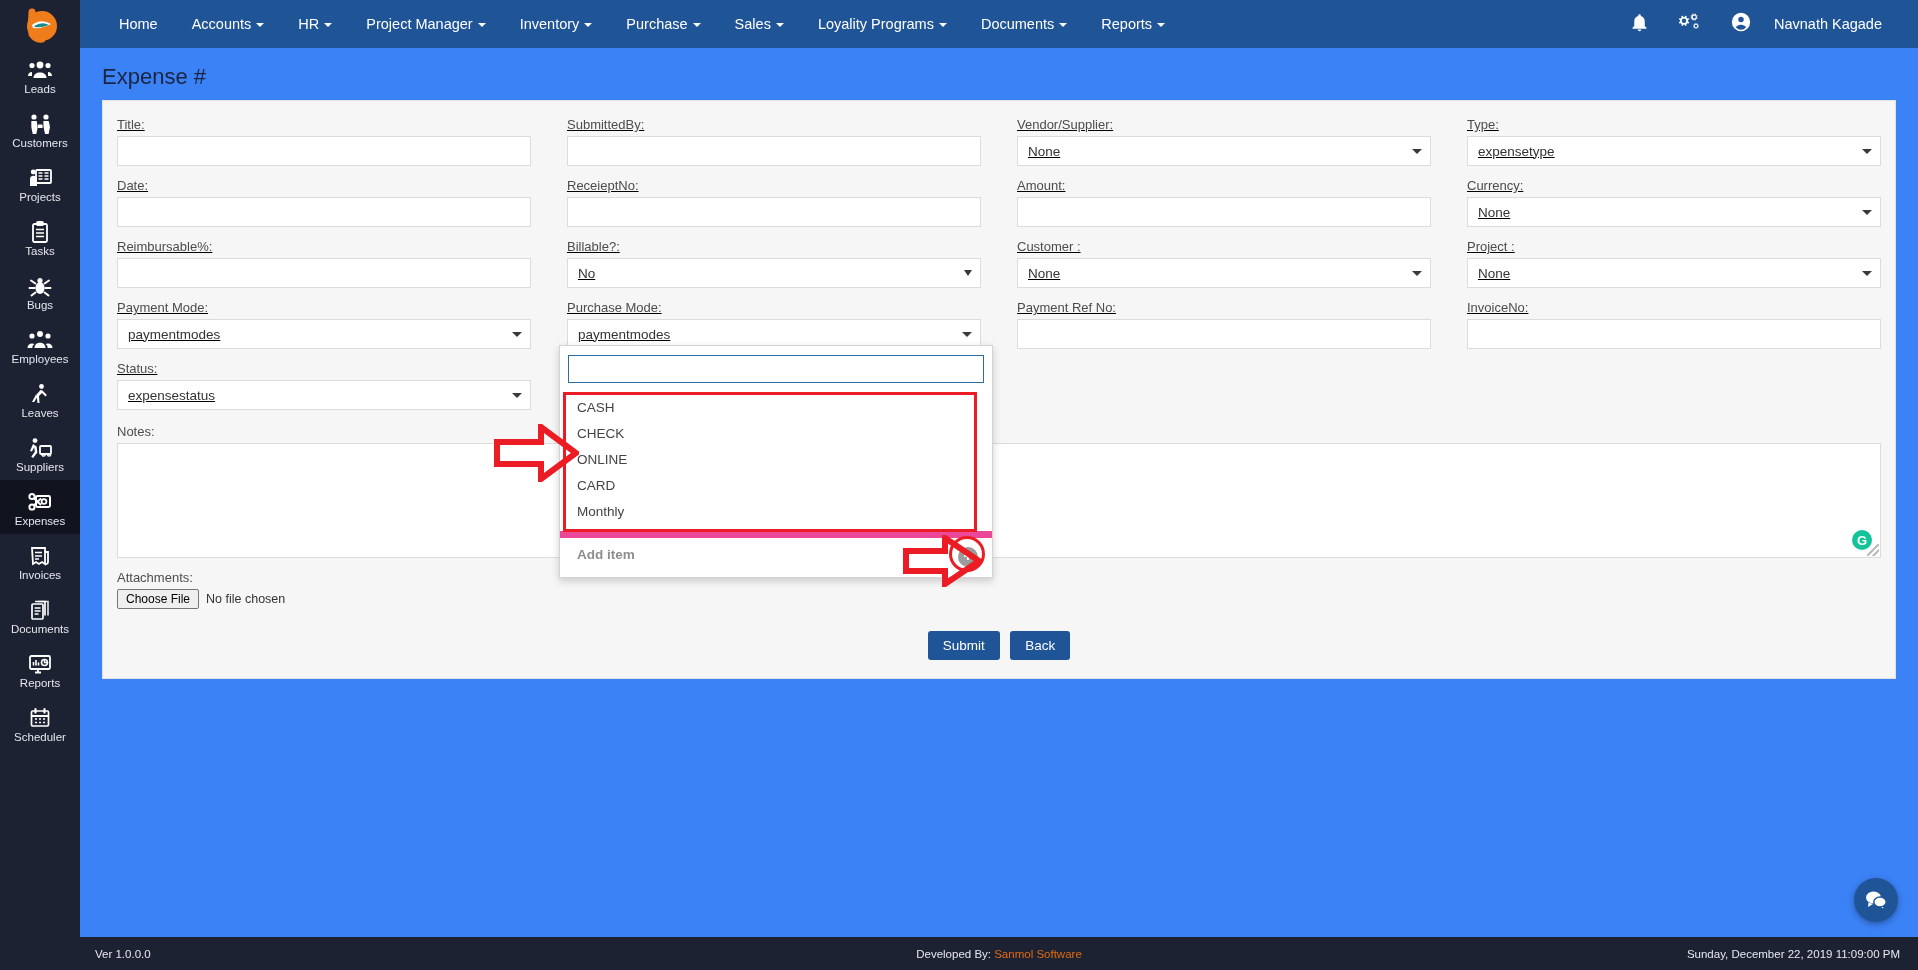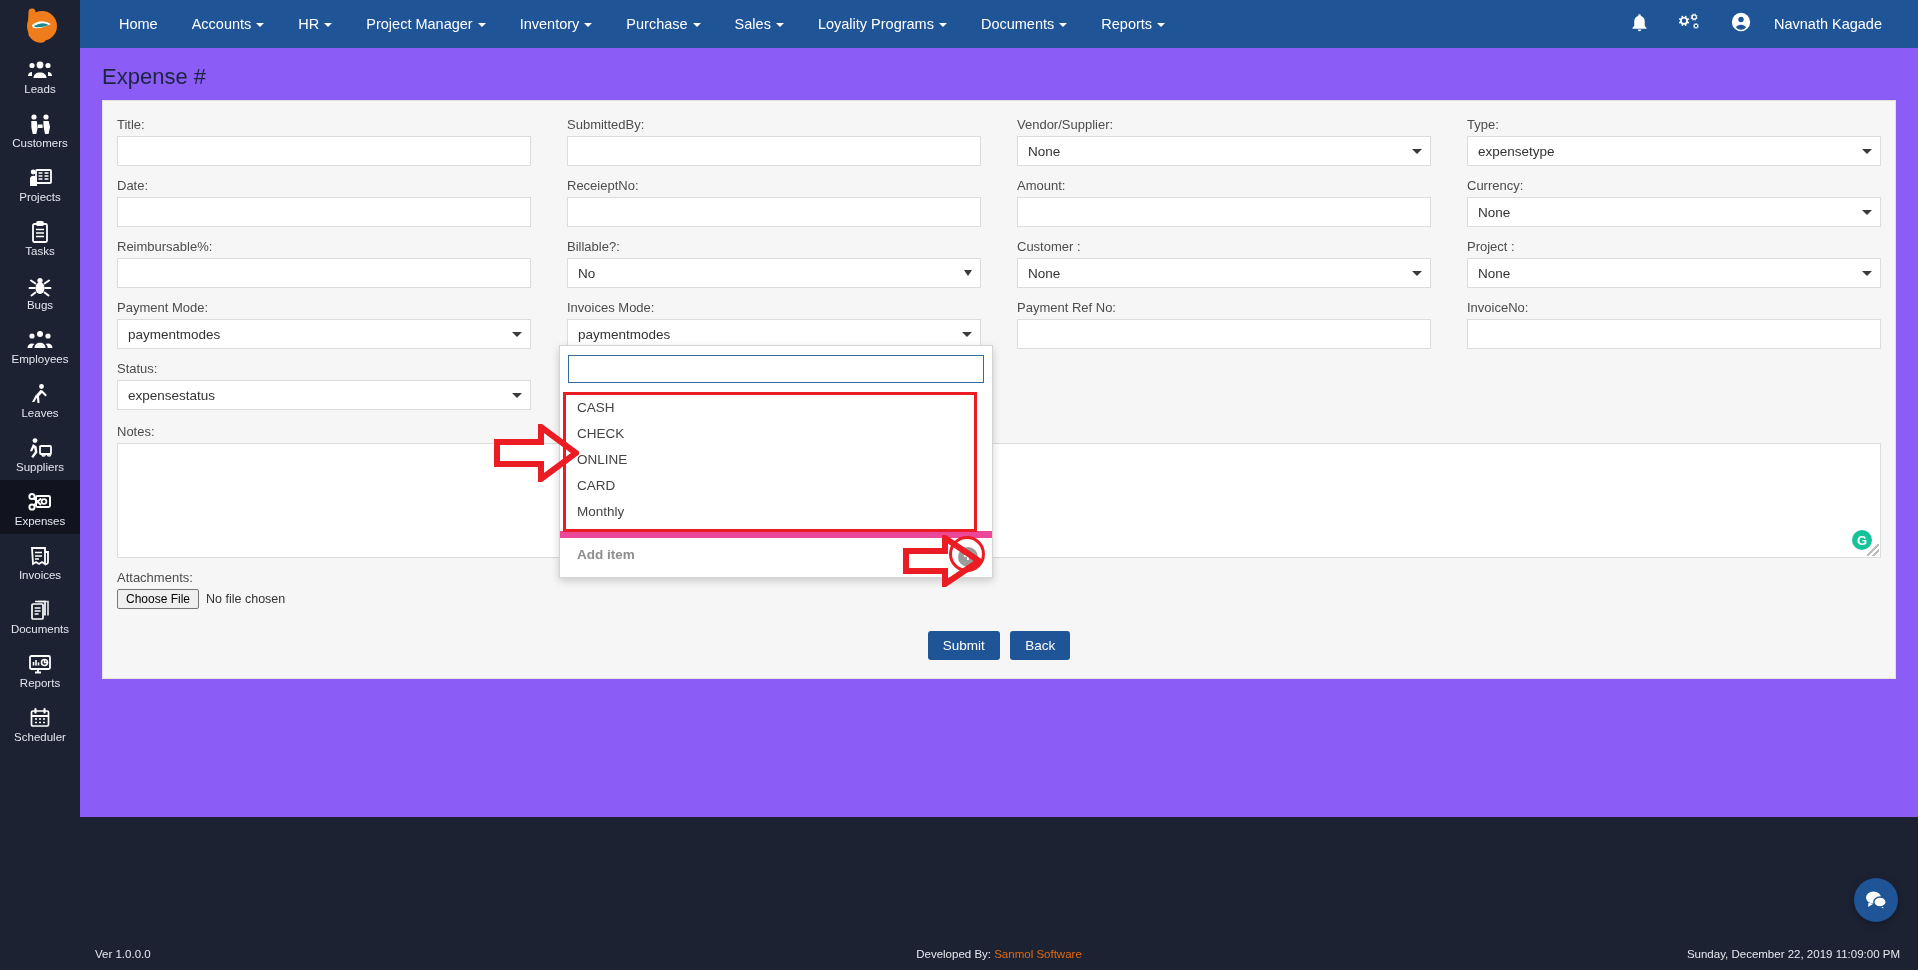--- a/index.html
+++ b/index.html
@@ -68,40 +68,41 @@
     margin-left: auto; display: flex; align-items: center;
     padding-right: 36px; gap: 28px;
   }
   .nav-ico { color: #fff; font-size: 20px; cursor: pointer; line-height: 1; }
   .nav-user { display: flex; align-items: center; gap: 22px; cursor: pointer; }
   .nav-user-name { color: #fff; font-size: 14.5px; white-space: nowrap; }
 
   
   #content {
     position: absolute; left: 80px; top: 48px;
-    width: 1838px; height: 769px;
-    background: #8b5cf6;
+    width: 1838px; height: 889px;
+    background: #3b82f6;
     overflow: hidden;
   }
   .page-title {
     font-size: 22px; color: #1b2440;
     padding: 16px 0 10px 22px; font-weight: normal;
     margin: 0;
   }
   .panel {
     margin: 0 22px;
     background: #f6f6f6;
     border: 1px solid #e2e2e2;
     padding: 16px 14px 18px 14px;
     position: relative;
   }
   .grid {
     display: grid;
     grid-template-columns: repeat(4, 1fr);
     column-gap: 36px;
+    text-decoration: underline;
   }
   .col { display: block; }
   .fld { margin-bottom: 12px; position: relative; }
   .fld-label {
     display: block; font-size: 13px; color: #4c4c4c;
     margin-bottom: 4px; line-height: 15px;
   }
   .txt {
     width: 100%; height: 30px;
     background: #fff; border: 1px solid #dcdcdc;
@@ -441,21 +442,21 @@
             <div class="fld"><label class="fld-label">SubmittedBy:</label><input class="txt" type="text" placeholder="" style=""></div>
             <div class="fld"><label class="fld-label">ReceieptNo:</label><input class="txt" type="text" placeholder="" style=""></div>
             <div class="fld">
               <label class="fld-label">Billable?:</label>
               <div class="sel native">
                 <span class="val">No</span>
                 <span class="arr"></span>
               </div>
             </div>
             <div class="fld">
-              <label class="fld-label">Invoices Mode:</label>
+              <label class="fld-label">Purchase Mode:</label>
               <div class="sel">
                 <span class="val">paymentmodes</span>
                 <span class="arr"></span>
               </div>
             </div>
           </div>
         <div class="col" id="form-col-3">
             <div class="fld">
               <label class="fld-label">Vendor/Supplier:</label>
               <div class="sel">

